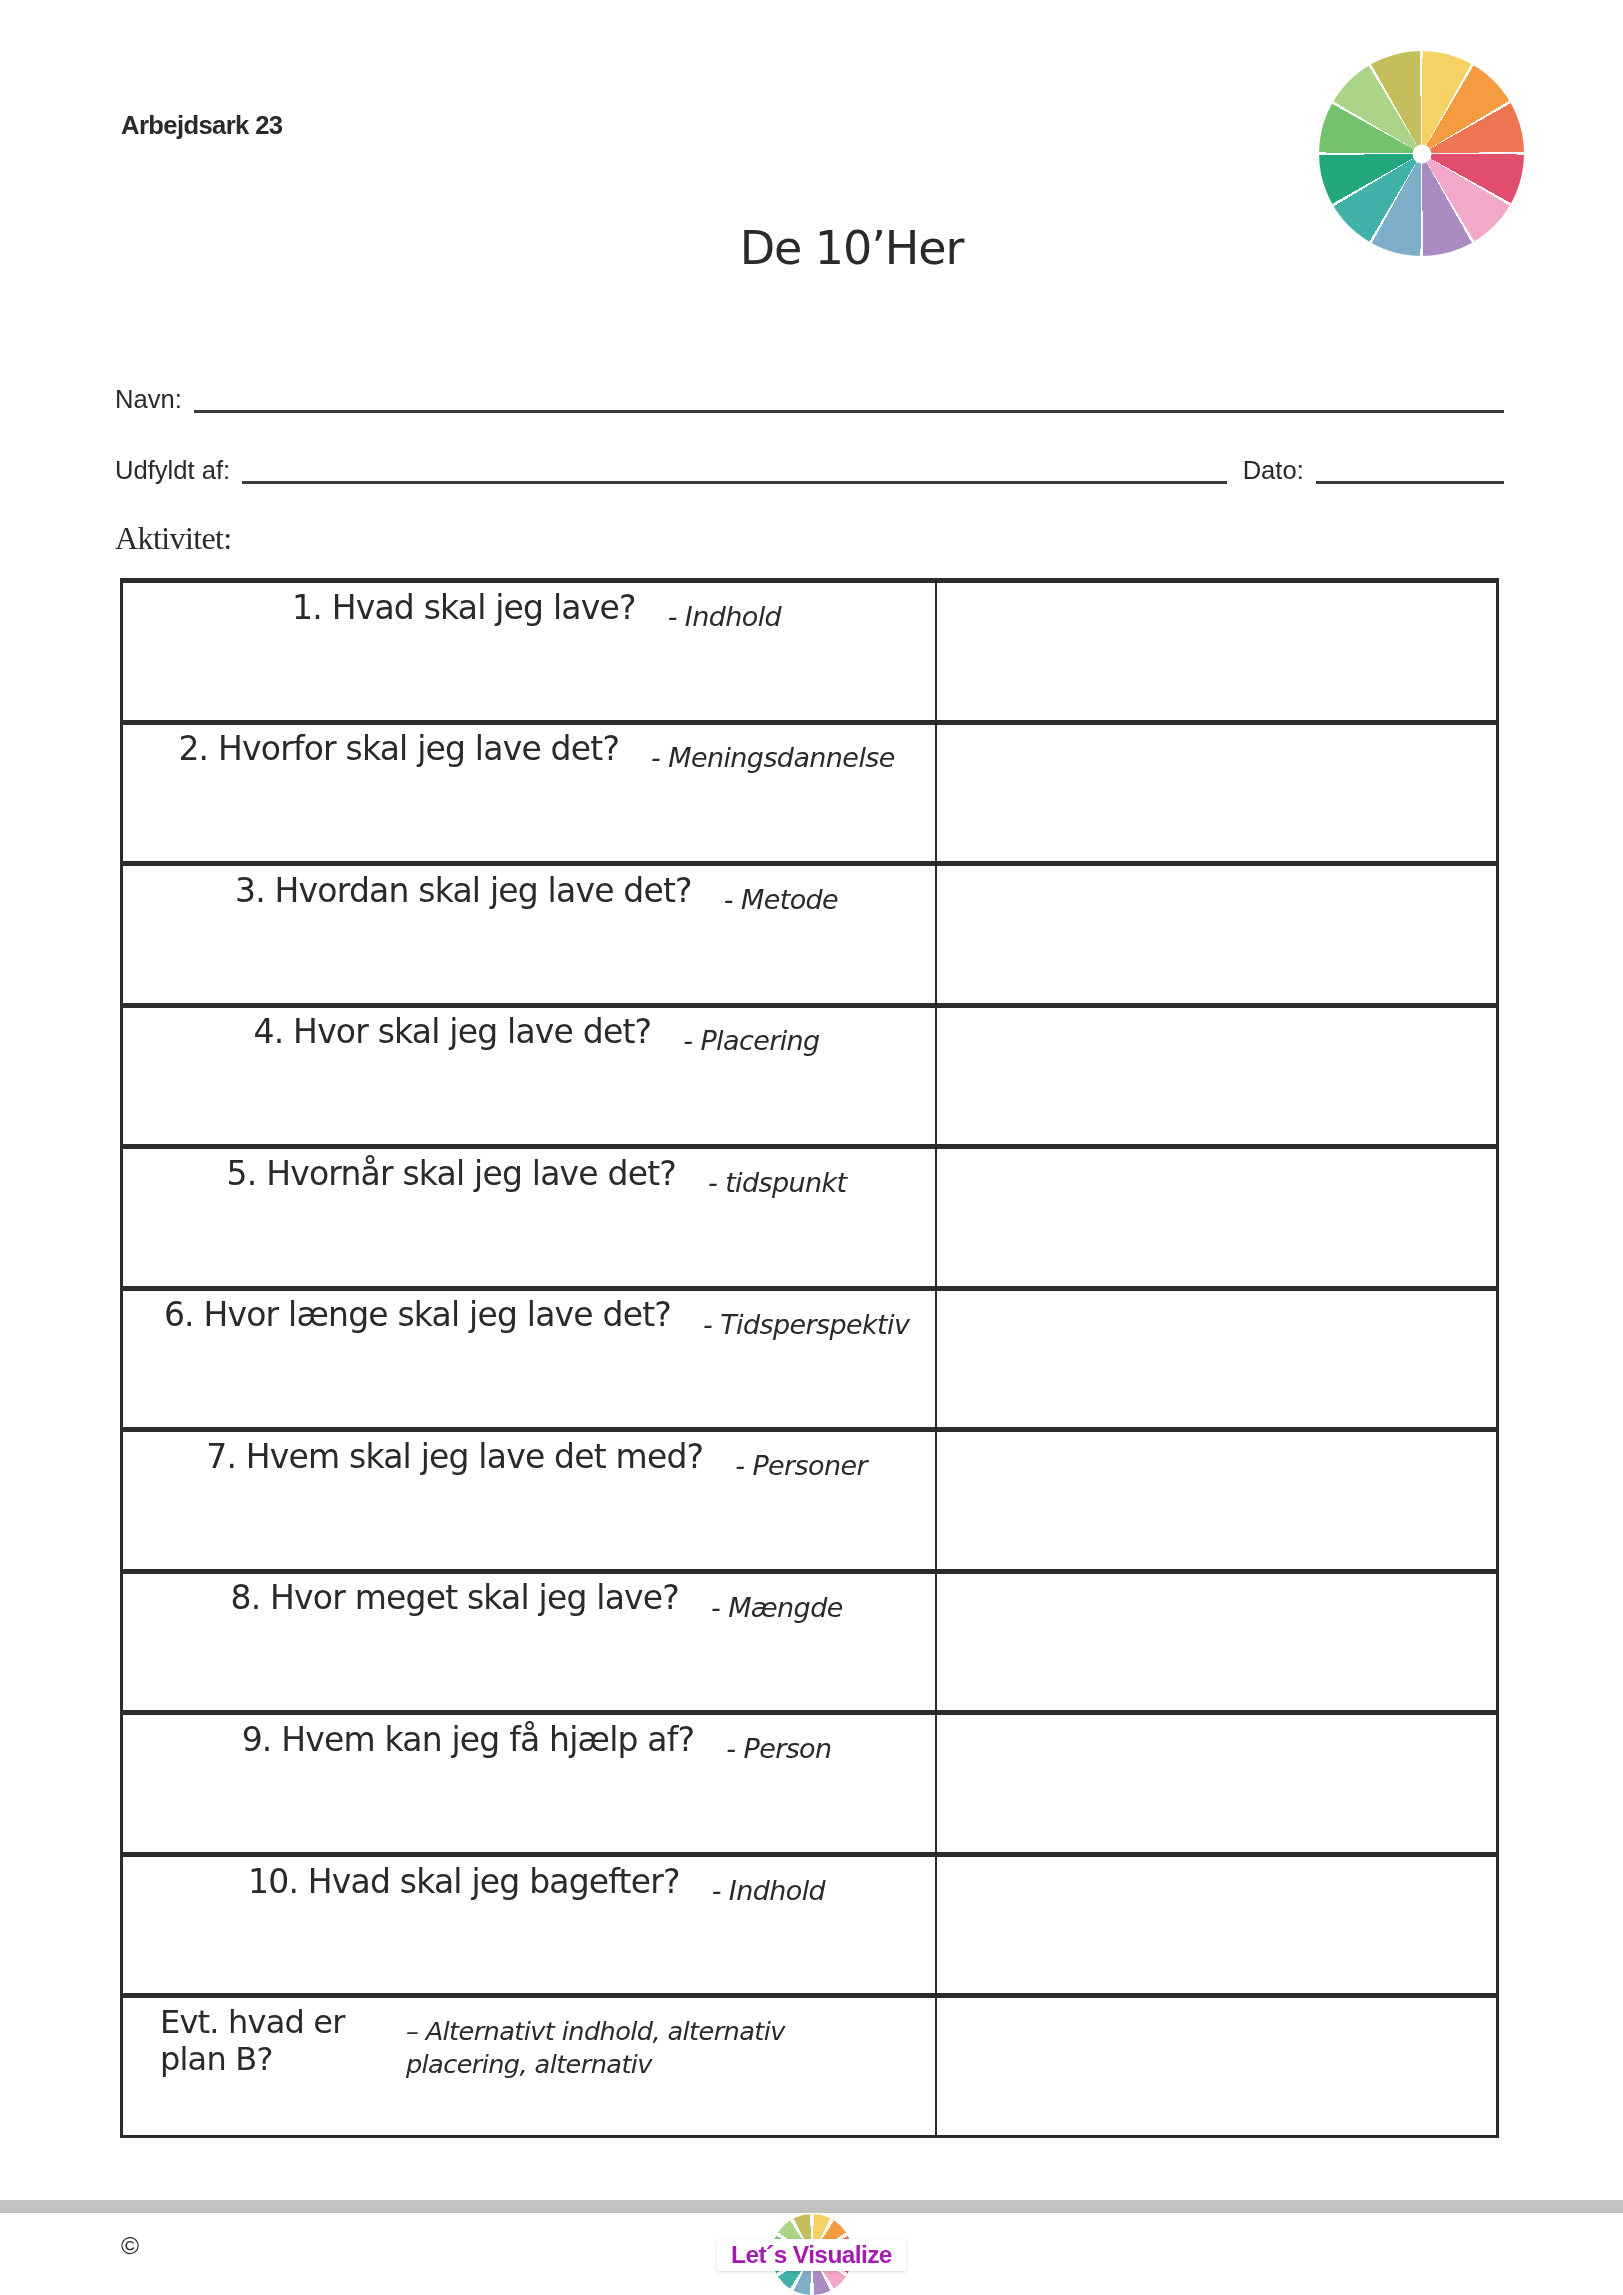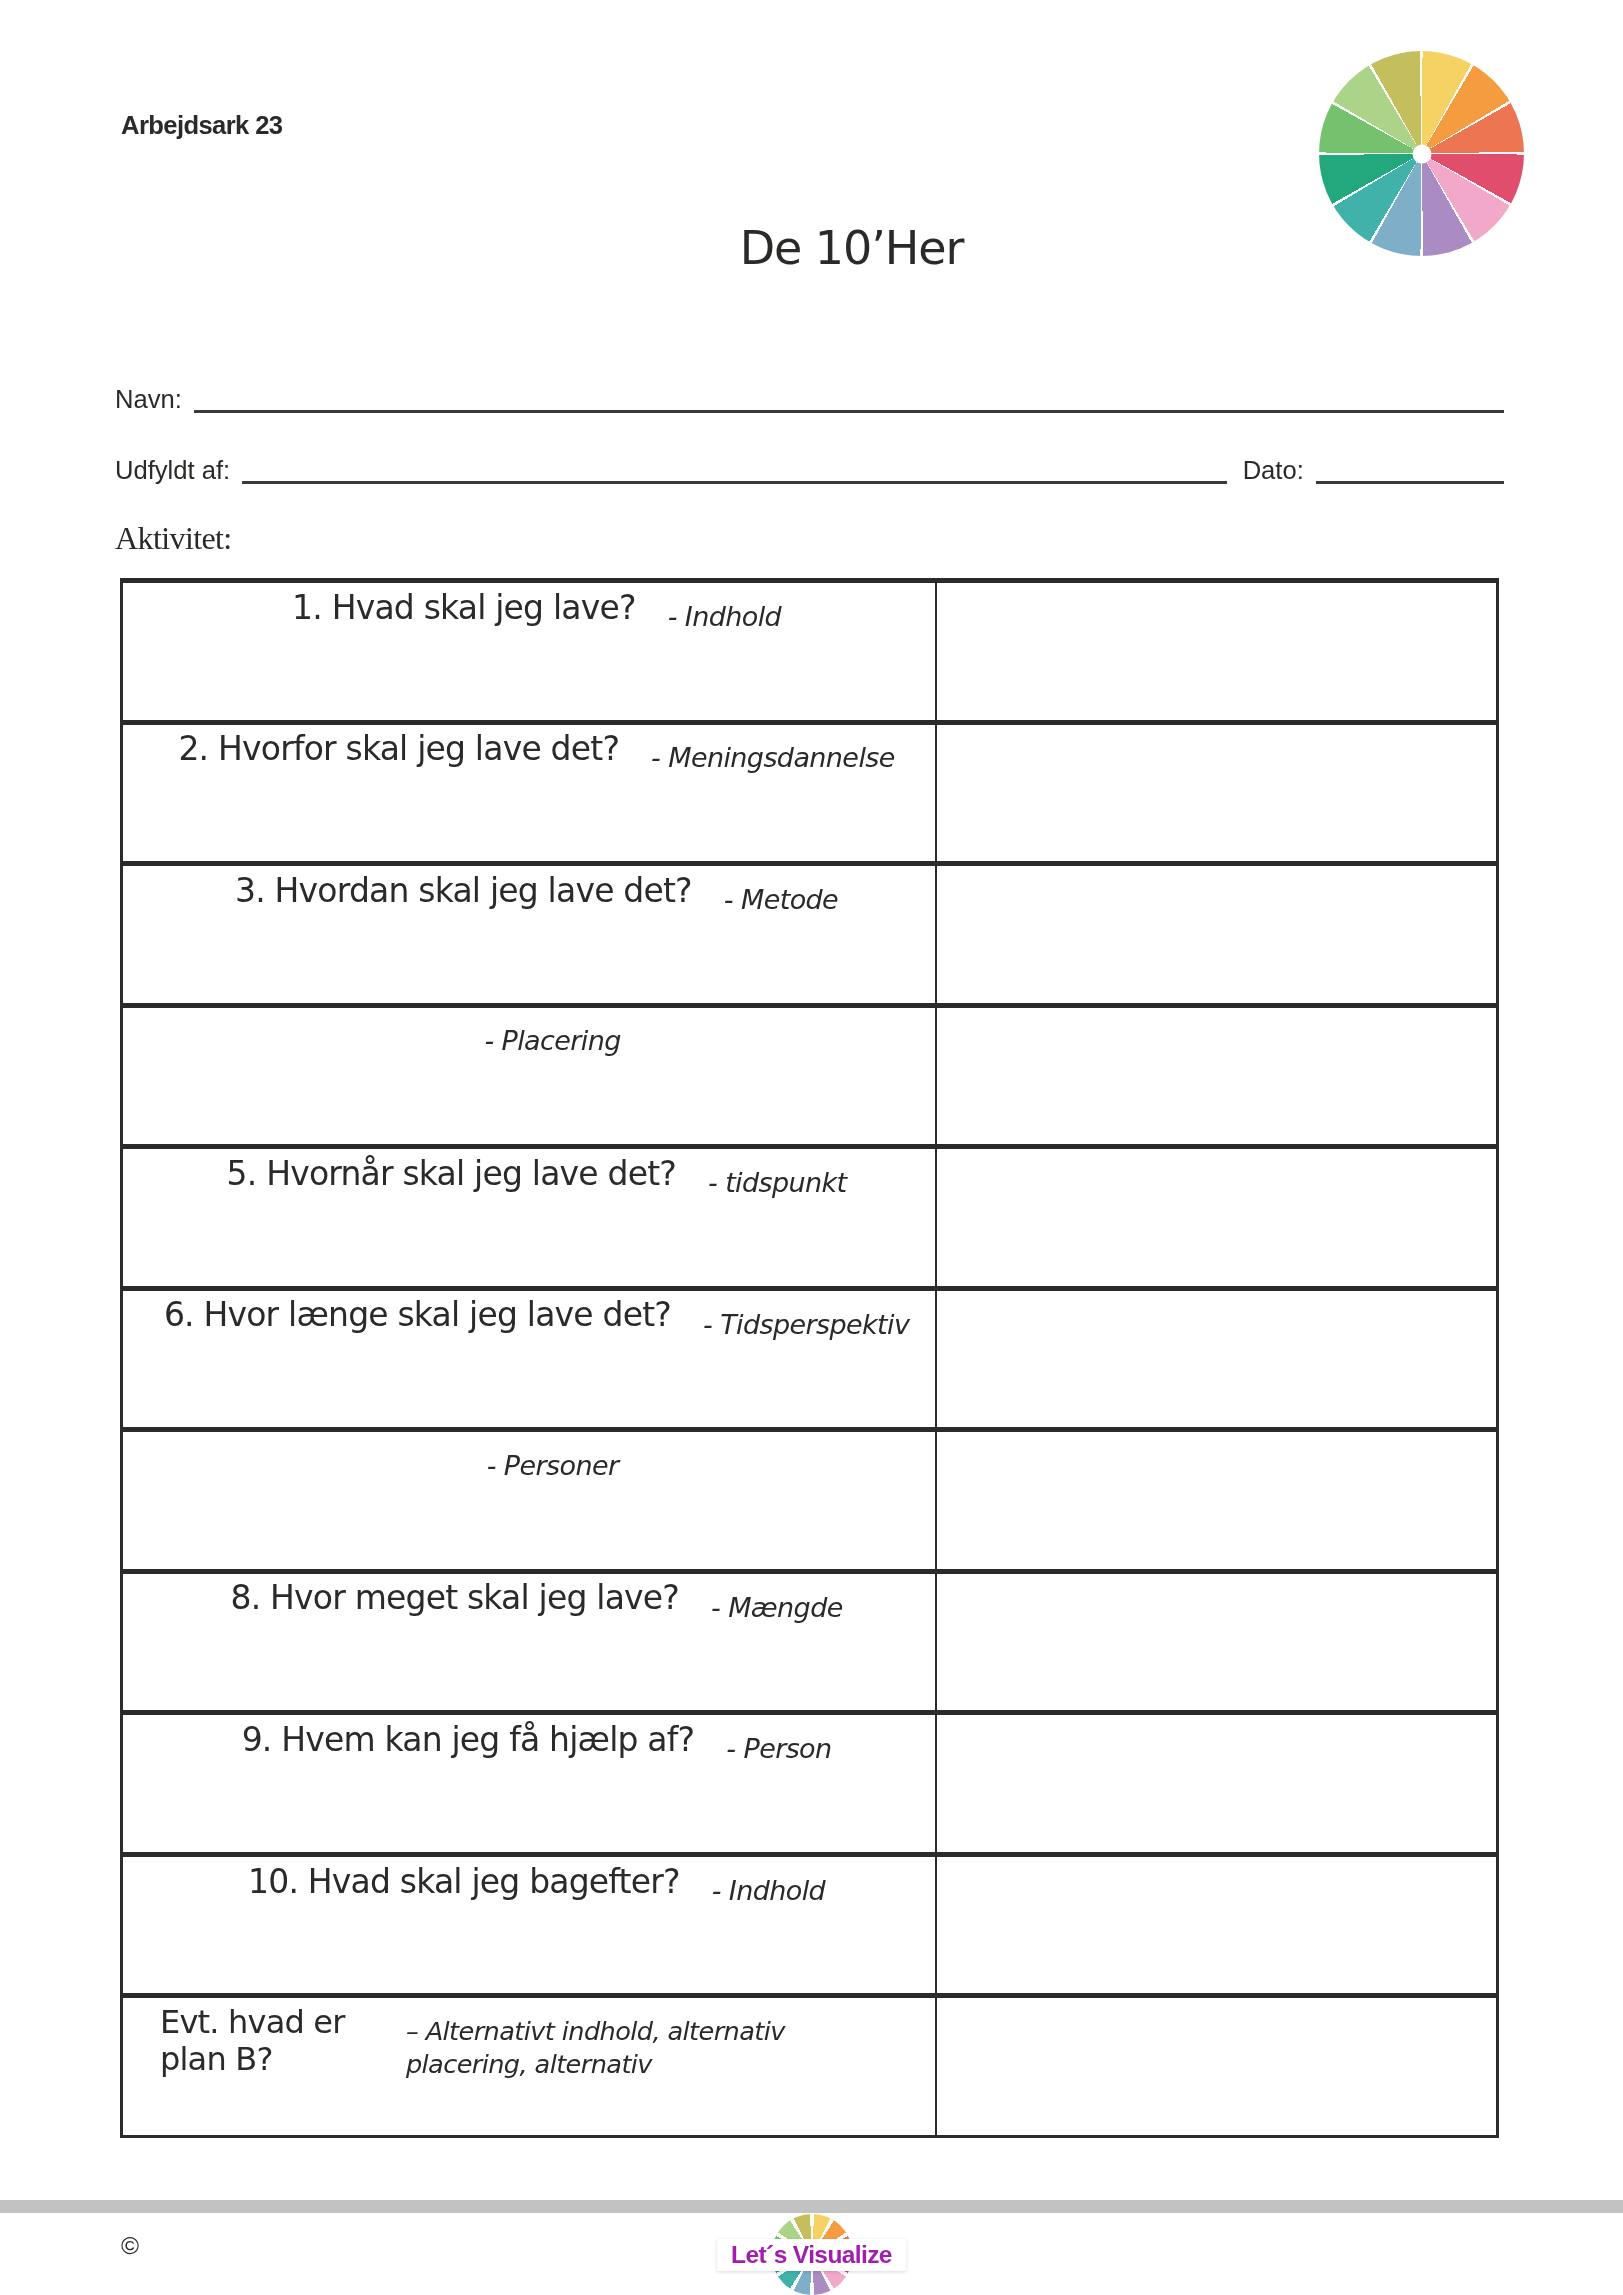--- a/index.html
+++ b/index.html
@@ -188,20 +188,21 @@
   <div class="qrow">
     <div class="cell-q">
       <div class="q-text">3. Hvordan skal jeg lave det?</div>
       <div class="q-sub">- Metode</div>
     </div>
     <div class="cell-a"></div>
   </div>
 
   <div class="qrow">
     <div class="cell-q">
+      <div class="q-text">4. Hvor skal jeg lave det?</div>
       <div class="q-sub">- Placering</div>
     </div>
     <div class="cell-a"></div>
   </div>
 
   <div class="qrow">
     <div class="cell-q">
       <div class="q-text">5. Hvornår skal jeg lave det?</div>
       <div class="q-sub">- tidspunkt</div>
     </div>
@@ -211,20 +212,21 @@
   <div class="qrow">
     <div class="cell-q">
       <div class="q-text">6. Hvor længe skal jeg lave det?</div>
       <div class="q-sub">- Tidsperspektiv</div>
     </div>
     <div class="cell-a"></div>
   </div>
 
   <div class="qrow">
     <div class="cell-q">
+      <div class="q-text">7. Hvem skal jeg lave det med?</div>
       <div class="q-sub">- Personer</div>
     </div>
     <div class="cell-a"></div>
   </div>
 
   <div class="qrow">
     <div class="cell-q">
       <div class="q-text">8. Hvor meget skal jeg lave?</div>
       <div class="q-sub">- Mængde</div>
     </div>

